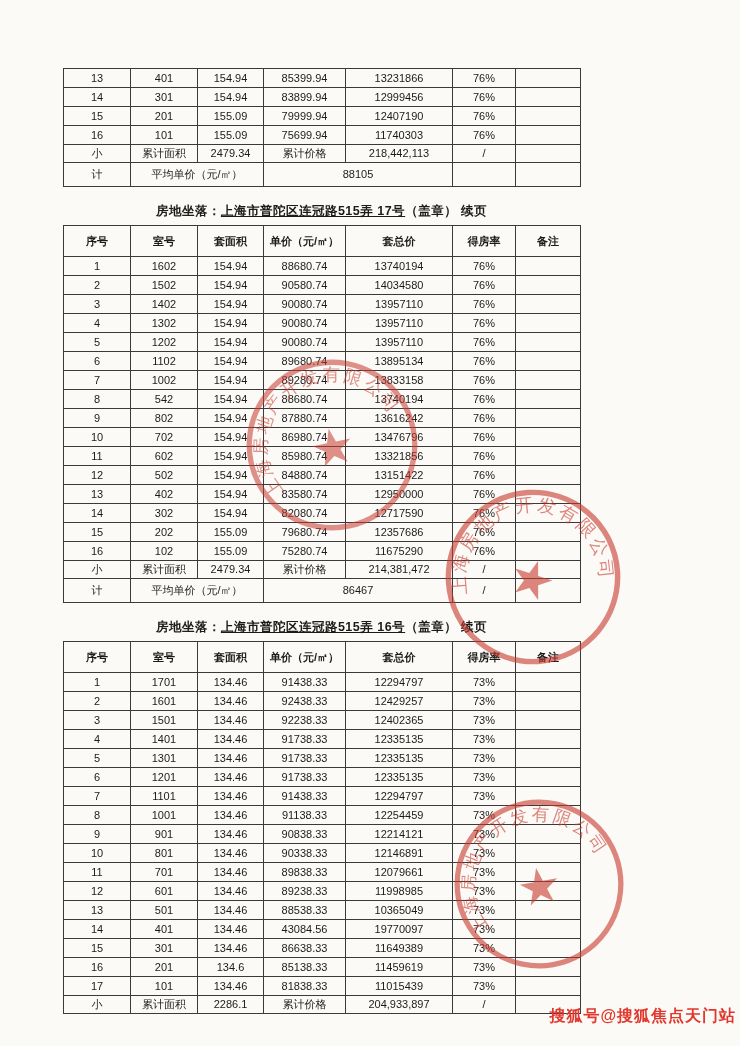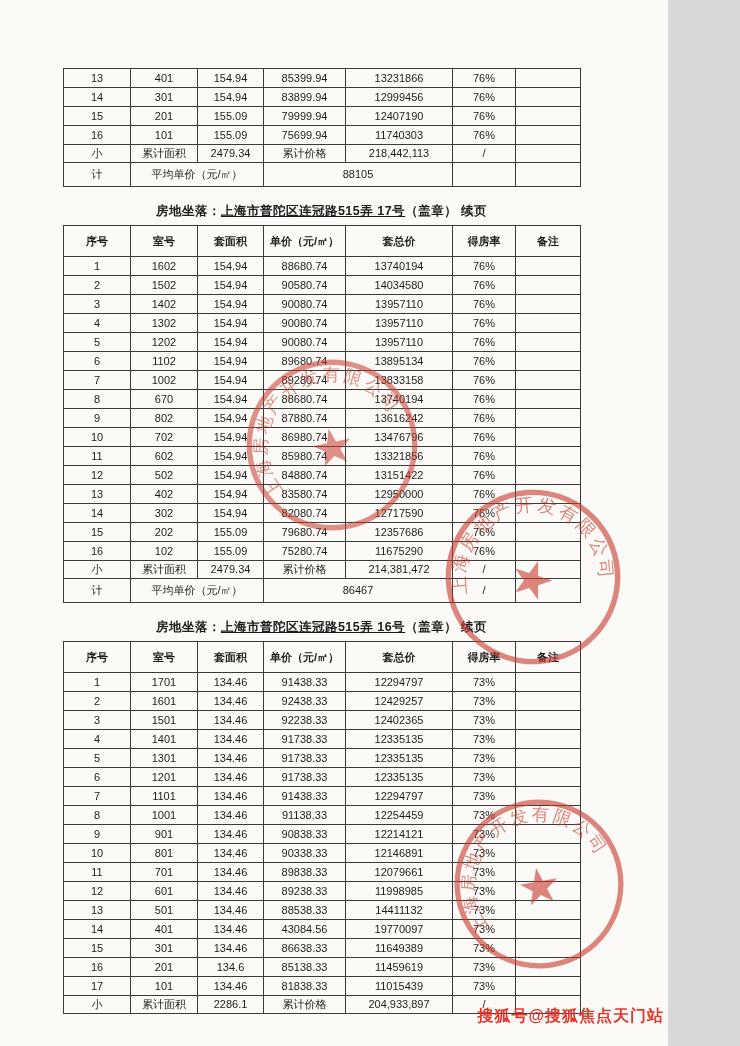--- a/index.html
+++ b/index.html
@@ -1,16 +1,16 @@
 <!DOCTYPE html>
 <html><head>
 <meta charset="utf-8">
 <style>
   html,body{margin:0;padding:0;background:#d8d8d8;}
-  .page{position:relative;width:668px;height:1046px;background:#fbfaf6;overflow:hidden;
+  .page{position:relative;width:740px;height:1046px;background:#fbfaf6;overflow:hidden;
         font-family:"Liberation Sans","DejaVu Sans",sans-serif;color:#1b1b1b;}
   .tbl{border-collapse:collapse;table-layout:fixed;width:517px;margin-left:63px;font-size:11px;}
   .tbl td,.tbl th{border:1px solid #3a3a3a;text-align:center;vertical-align:middle;
         padding:0 1px;height:18px;line-height:1.15;overflow:hidden;}
   .tbl thead th{height:30px;font-weight:bold;font-size:11px;}
   .t1{margin-top:68px;}
   .title{width:517px;margin:16px 0 5px 63px;text-align:center;font-size:12.5px;font-weight:bold;
         letter-spacing:.5px;}
   .title .addr{text-decoration:underline;text-align:center;}
   .sum td{height:17px;}
@@ -176,21 +176,21 @@
           <td>7</td>
           <td>1002</td>
           <td>154.94</td>
           <td>89280.74</td>
           <td>13833158</td>
           <td>76%</td>
           <td></td>
         </tr>
         <tr>
           <td>8</td>
-          <td>670</td>
+          <td>542</td>
           <td>154.94</td>
           <td>88680.74</td>
           <td>13740194</td>
           <td>76%</td>
           <td></td>
         </tr>
         <tr>
           <td>9</td>
           <td>802</td>
           <td>154.94</td>
@@ -415,21 +415,21 @@
           <td>89238.33</td>
           <td>11998985</td>
           <td>73%</td>
           <td></td>
         </tr>
         <tr>
           <td>13</td>
           <td>501</td>
           <td>134.46</td>
           <td>88538.33</td>
-          <td>14411132</td>
+          <td>10365049</td>
           <td>73%</td>
           <td></td>
         </tr>
         <tr>
           <td>14</td>
           <td>401</td>
           <td>134.46</td>
           <td>43084.56</td>
           <td>19770097</td>
           <td>73%</td>

